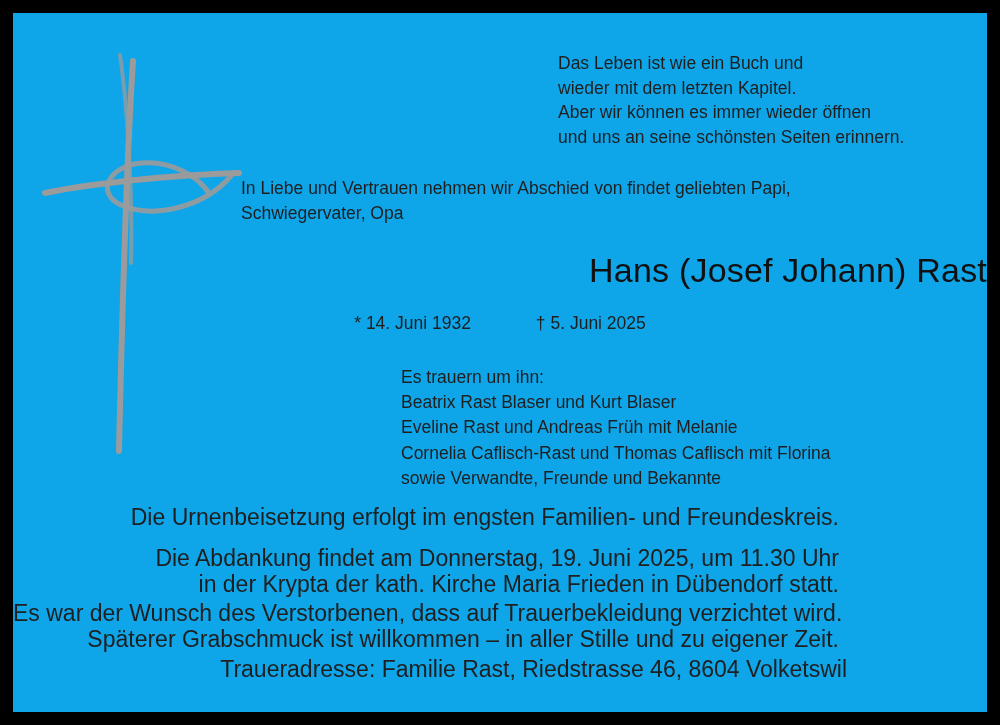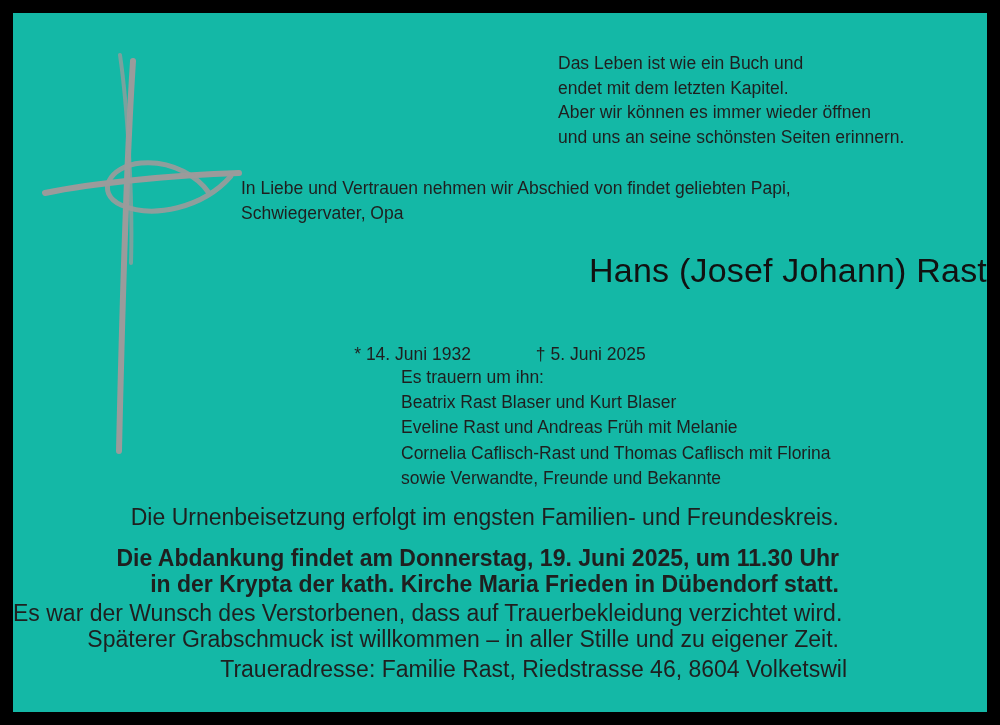--- a/index.html
+++ b/index.html
@@ -12,21 +12,21 @@
     height: 725px;
     font-family: "Liberation Sans", sans-serif;
     overflow: hidden;
   }
   .card {
     position: absolute;
     left: 13px;
     top: 13px;
     width: 974px;
     height: 699px;
-    background: #14b8a6;
+    background: #0ea5e9;
     overflow: hidden;
   }
   .cross-area {
     position: absolute;
     left: 10px;
     top: 20px;
     width: 230px;
     height: 430px;
   }
   .content {
@@ -72,21 +72,21 @@
   .dates {
     position: absolute;
     left: 0;
     top: 300px;
     width: 974px;
     text-align: center;
     font-size: 17.5px;
     color: #1f1f1f;
   }
   .dates .birth { display: inline-block; margin-right: 60px; }
-  .dates .death { display: inline-block; margin-top: 31px; }
+  .dates .death { display: inline-block; }
 
   .mourners {
     position: absolute;
     left: 388px;
     top: 352px;
     width: 560px;
     font-size: 17.5px;
     line-height: 25.2px;
     color: #1f1f1f;
   }
@@ -96,21 +96,21 @@
     position: absolute;
     left: 0;
     width: 826px;
     text-align: right;
     font-size: 23px;
     line-height: 25.5px;
     color: #1f1f1f;
   }
   .block div { white-space: nowrap; }
   .b1 { top: 492px; }
-  .b2 { top: 533px; font-weight: bold; }
+  .b2 { top: 533px; }
   .b3 { top: 588px; }
   .b4 { top: 644px; padding-left: 8px; }
 </style>
 </head>
 <body>
 
 <div class="card">
 
   <div class="cross-area">
     <svg width="230" height="430" viewBox="0 0 230 430" xmlns="http://www.w3.org/2000/svg">
@@ -120,21 +120,21 @@
         <path d="M22 160 C 70 150, 150 142, 216 140" stroke-width="6"></path>
         <path d="M208 143 C 180 175, 130 186, 98 172 C 72 160, 86 133, 118 130 C 150 127, 176 145, 186 160" stroke-width="5" opacity="0.9"></path>
       </g>
     </svg>
   </div>
 
   <div class="content">
 
     <div class="quote">
       <div>Das Leben ist wie ein Buch und</div>
-      <div>endet mit dem letzten Kapitel.</div>
+      <div>wieder mit dem letzten Kapitel.</div>
       <div>Aber wir können es immer wieder öffnen</div>
       <div>und uns an seine schönsten Seiten erinnern.</div>
     </div>
 
     <div class="intro">
       <div>In Liebe und Vertrauen nehmen wir Abschied von findet geliebten Papi,</div>
       <div>Schwiegervater, Opa</div>
     </div>
 
     <div class="name">Hans (Josef Johann) Rast</div>

